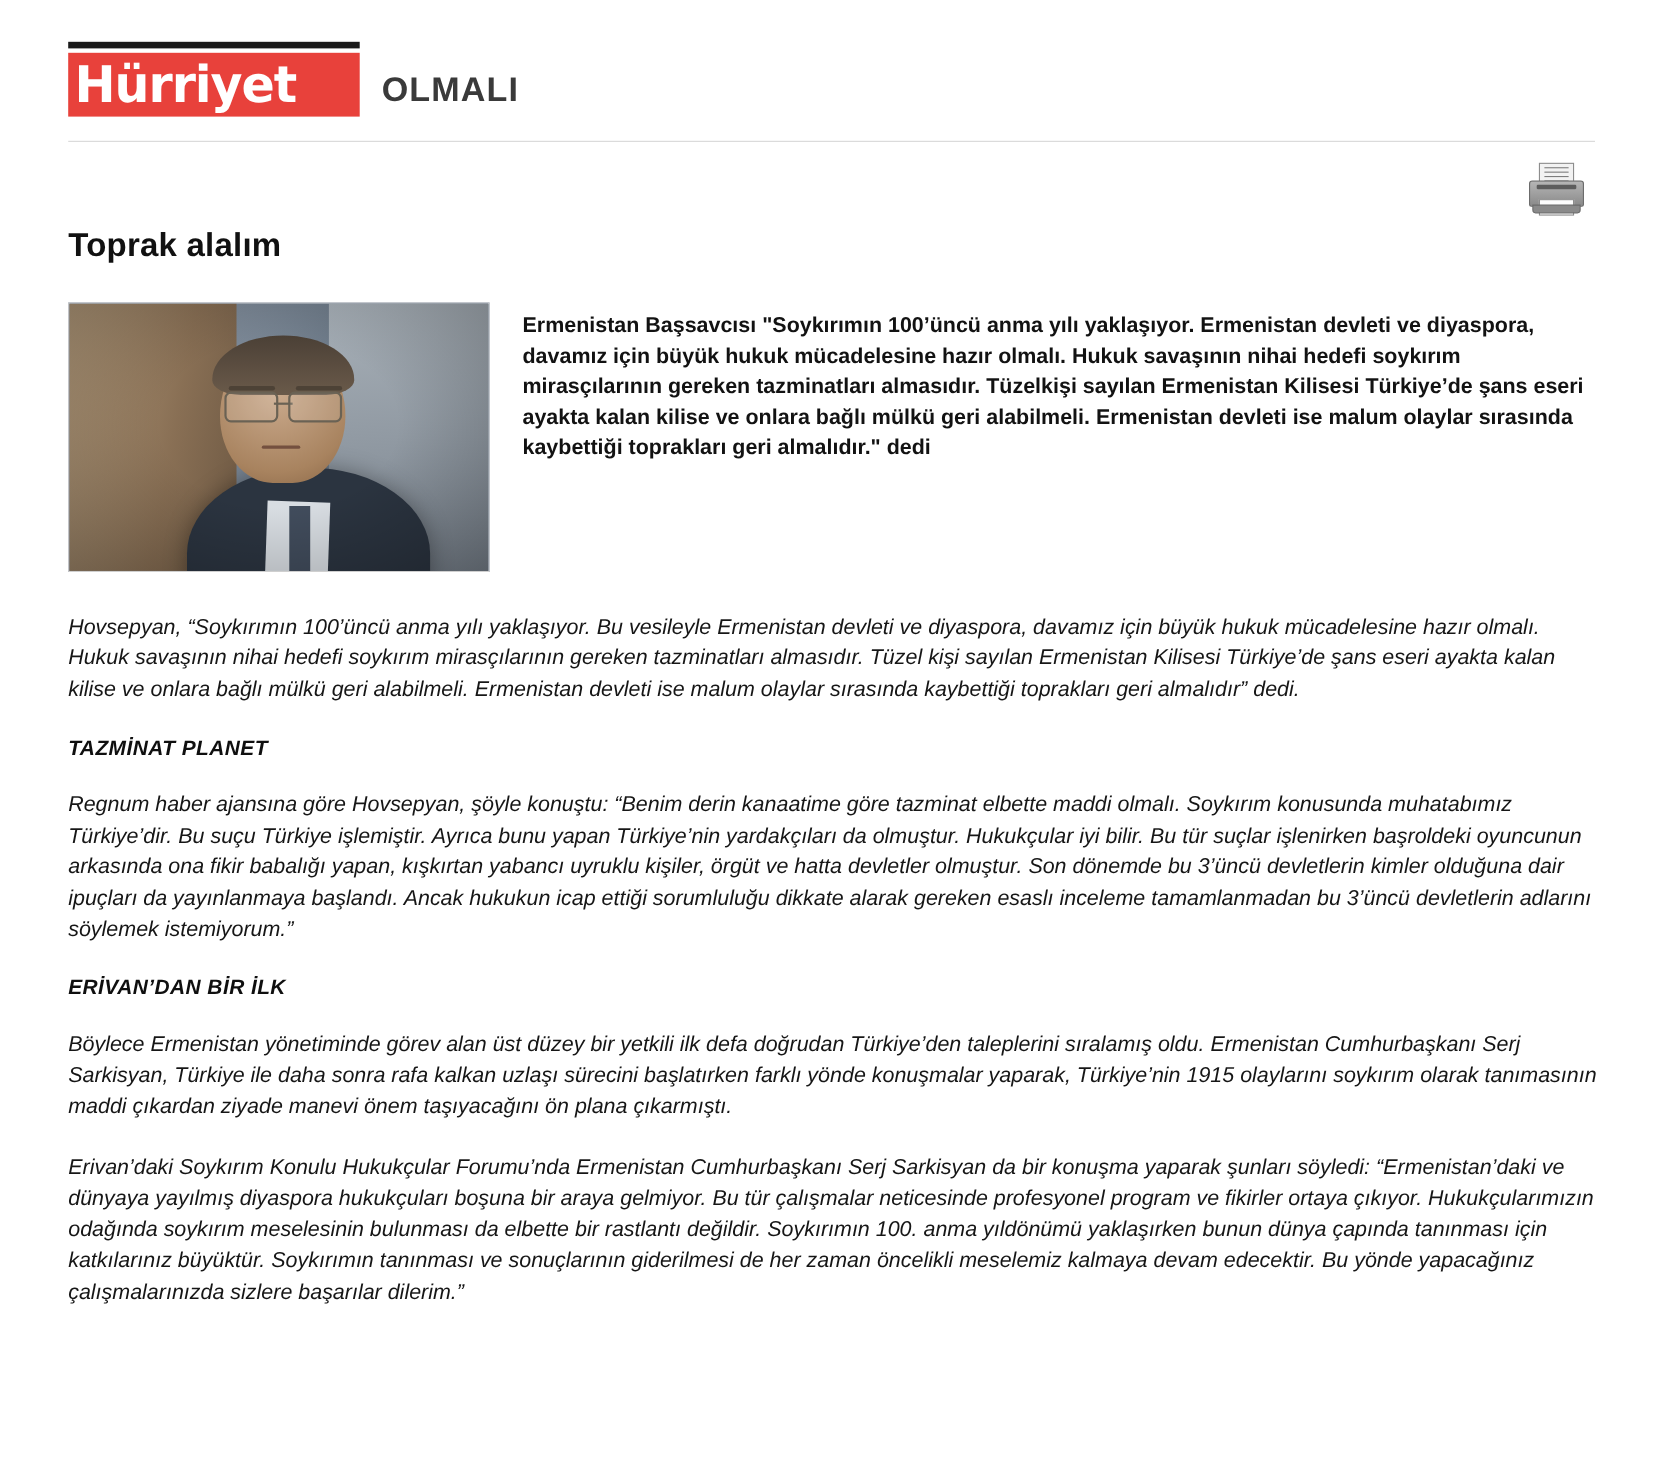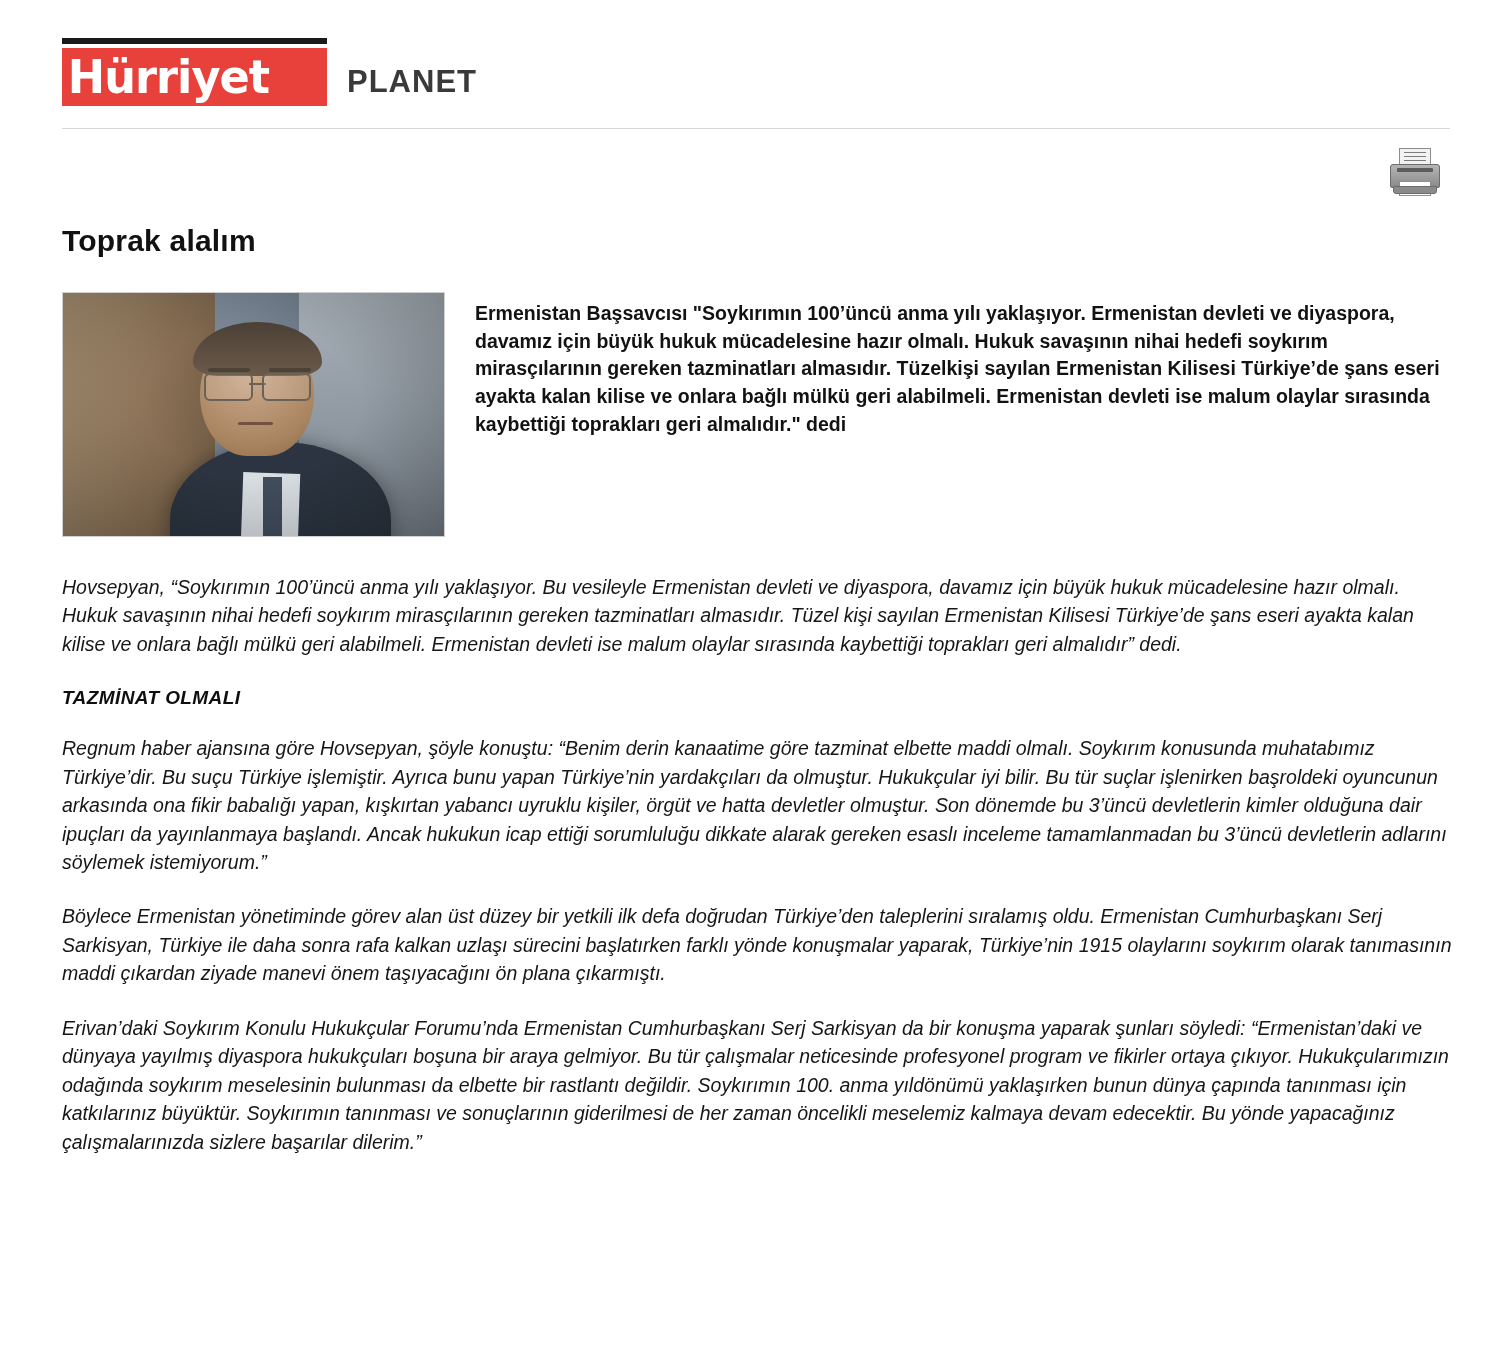--- a/index.html
+++ b/index.html
@@ -137,21 +137,21 @@
     height: 6px;
     background: #8a8a8a;
     border: 1px solid #6c6c6c;
     border-radius: 0 0 3px 3px;
   }
 
   
   .article {
     position: absolute;
     left: 62px;
-    top: 224px;
+    top: 207px;
     width: 1390px;
   }
   h1.headline {
     font-family: "Liberation Sans", sans-serif;
     font-size: 30px;
     font-weight: bold;
     margin: 0 0 34px 0;
     color: #111;
     letter-spacing: 0.2px;
   }
@@ -322,21 +322,21 @@
 
 <div class="page">
 
   <div class="masthead">
     <div class="logo-block">
       <div class="logo-rule"></div>
       <div class="logo-box">
         <div class="logo-text">Hürriyet</div>
       </div>
     </div>
-    <div class="planet-text">PLANET</div>
+    <div class="planet-text">OLMALI</div>
   </div>
 
   <div class="top-divider"></div>
 
   <div class="print-icon-wrap">
     <div class="printer-paper-top">
       <i></i>
         <i></i>
         <i></i>
         <i></i>
@@ -370,22 +370,23 @@
         </div>
         <div class="ph-mouth"></div>
         <div class="ph-shadow"></div>
       </div>
       <div class="lead-text">Ermenistan Başsavcısı "Soykırımın 100’üncü anma yılı yaklaşıyor. Ermenistan devleti ve diyaspora, davamız için büyük hukuk mücadelesine hazır olmalı. Hukuk savaşının nihai hedefi soykırım mirasçılarının gereken tazminatları almasıdır. Tüzelkişi sayılan Ermenistan Kilisesi Türkiye’de şans eseri ayakta kalan kilise ve onlara bağlı mülkü geri alabilmeli. Ermenistan devleti ise malum olaylar sırasında kaybettiği toprakları geri almalıdır." dedi</div>
     </div>
 
     <div class="body-text">
       <p>Hovsepyan, “Soykırımın 100’üncü anma yılı yaklaşıyor. Bu vesileyle Ermenistan devleti ve diyaspora, davamız için büyük hukuk mücadelesine hazır olmalı. Hukuk savaşının nihai hedefi soykırım mirasçılarının gereken tazminatları almasıdır. Tüzel kişi sayılan Ermenistan Kilisesi Türkiye’de şans eseri ayakta kalan kilise ve onlara bağlı mülkü geri alabilmeli. Ermenistan devleti ise malum olaylar sırasında kaybettiği toprakları geri almalıdır” dedi.</p>
 
-      <h2 class="sub">TAZMİNAT OLMALI</h2>
+      <h2 class="sub">TAZMİNAT PLANET</h2>
       <p>Regnum haber ajansına göre Hovsepyan, şöyle konuştu: “Benim derin kanaatime göre tazminat elbette maddi olmalı. Soykırım konusunda muhatabımız Türkiye’dir. Bu suçu Türkiye işlemiştir. Ayrıca bunu yapan Türkiye’nin yardakçıları da olmuştur. Hukukçular iyi bilir. Bu tür suçlar işlenirken başroldeki oyuncunun arkasında ona fikir babalığı yapan, kışkırtan yabancı uyruklu kişiler, örgüt ve hatta devletler olmuştur. Son dönemde bu 3’üncü devletlerin kimler olduğuna dair ipuçları da yayınlanmaya başlandı. Ancak hukukun icap ettiği sorumluluğu dikkate alarak gereken esaslı inceleme tamamlanmadan bu 3’üncü devletlerin adlarını söylemek istemiyorum.”</p>
 
+      <h2 class="sub">ERİVAN’DAN BİR İLK</h2>
       <p>Böylece Ermenistan yönetiminde görev alan üst düzey bir yetkili ilk defa doğrudan Türkiye’den taleplerini sıralamış oldu. Ermenistan Cumhurbaşkanı Serj Sarkisyan, Türkiye ile daha sonra rafa kalkan uzlaşı sürecini başlatırken farklı yönde konuşmalar yaparak, Türkiye’nin 1915 olaylarını soykırım olarak tanımasının maddi çıkardan ziyade manevi önem taşıyacağını ön plana çıkarmıştı.</p>
 
       <p>Erivan’daki Soykırım Konulu Hukukçular Forumu’nda Ermenistan Cumhurbaşkanı Serj Sarkisyan da bir konuşma yaparak şunları söyledi: “Ermenistan’daki ve dünyaya yayılmış diyaspora hukukçuları boşuna bir araya gelmiyor. Bu tür çalışmalar neticesinde profesyonel program ve fikirler ortaya çıkıyor. Hukukçularımızın odağında soykırım meselesinin bulunması da elbette bir rastlantı değildir. Soykırımın 100. anma yıldönümü yaklaşırken bunun dünya çapında tanınması için katkılarınız büyüktür. Soykırımın tanınması ve sonuçlarının giderilmesi de her zaman öncelikli meselemiz kalmaya devam edecektir. Bu yönde yapacağınız çalışmalarınızda sizlere başarılar dilerim.”</p>
     </div>
   </div>
 
 </div>
 
 </body></html>

